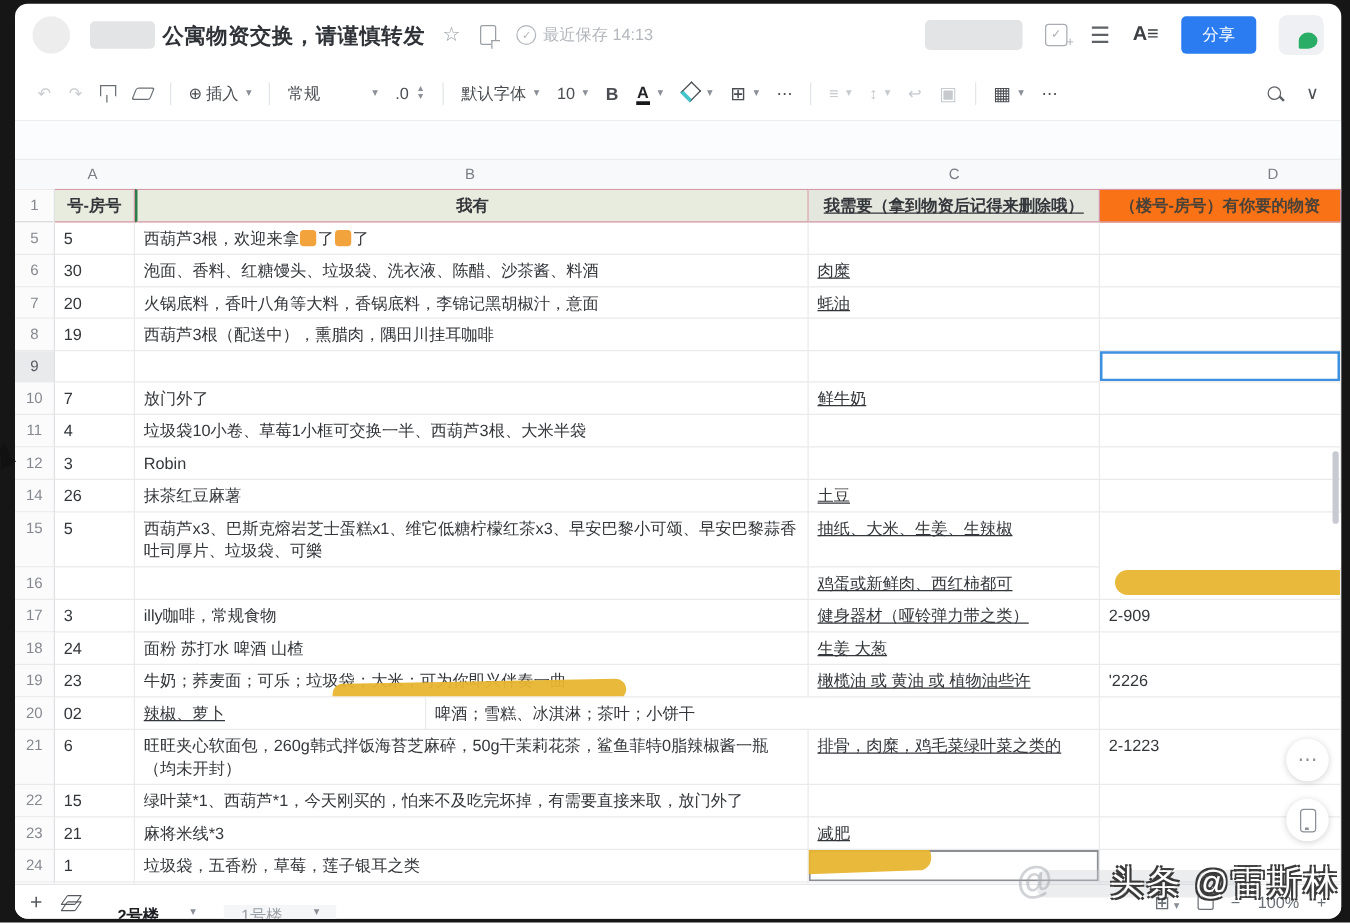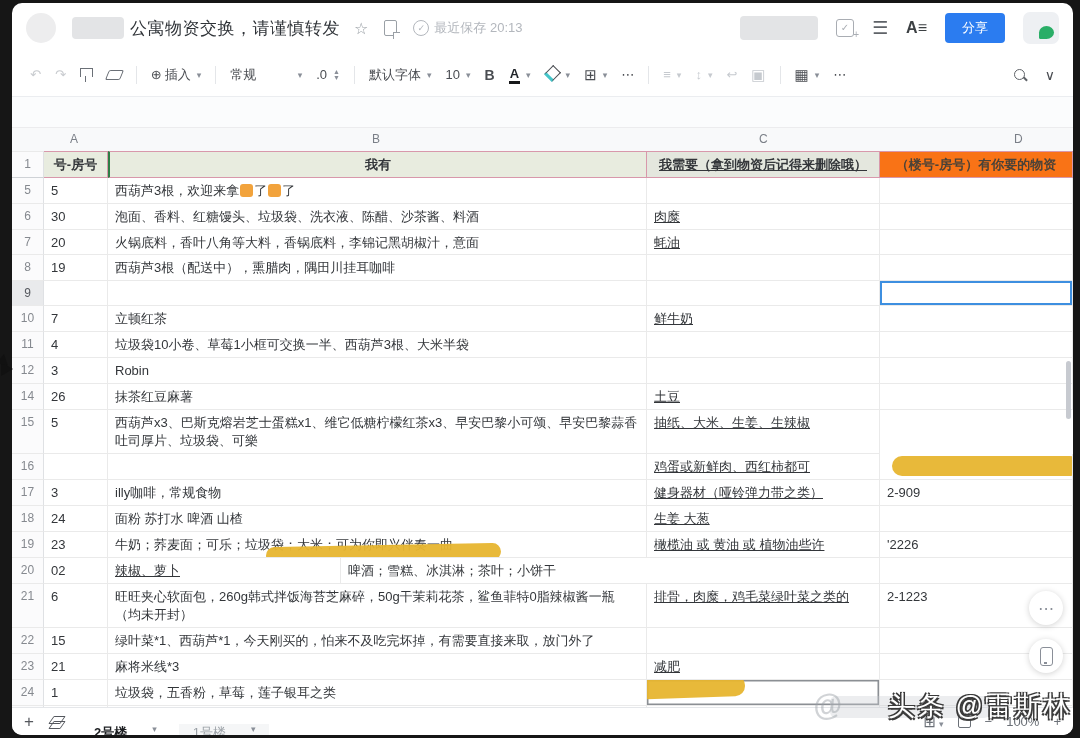--- a/index.html
+++ b/index.html
@@ -4,21 +4,21 @@
 <style>
   html,body{margin:0;padding:0;}
   body{width:1080px;height:738px;position:relative;background:#161616;overflow:hidden;
        font-family:"Liberation Sans","DejaVu Sans",sans-serif;-webkit-font-smoothing:antialiased;}
   .win{position:absolute;left:12px;top:3px;width:1061px;height:732px;background:#fff;border-radius:10px;overflow:hidden;}
 
   
   .titlebar{position:absolute;left:0;top:0;right:0;height:50px;display:flex;align-items:center;padding:0 14px;box-sizing:border-box;}
   .avatar-faint{width:30px;height:30px;border-radius:50%;background:#ededee;margin-right:16px;flex:0 0 auto;}
   .blurblock{display:inline-block;background:#e3e4e6;border-radius:4px;}
-  .doc-title{font-size:17px;font-weight:normal;color:#2f3338;letter-spacing:.5px;display:flex;align-items:center;gap:6px;}
+  .doc-title{font-size:17px;font-weight:bold;color:#2f3338;letter-spacing:.5px;display:flex;align-items:center;gap:6px;}
   .t-ico{color:#9aa0a6;font-size:16px;margin-left:14px;cursor:default;}
   .icon-page{display:inline-block;width:11px;height:14px;border:1.6px solid #9aa0a6;border-radius:2px;position:relative;margin-left:16px;}
   .icon-page:after{content:"";position:absolute;right:-4px;bottom:-4px;width:6px;height:6px;border-left:1.6px solid #9aa0a6;border-top:1.6px solid #9aa0a6;background:#fff;}
   .saved{display:flex;align-items:center;gap:5px;color:#b3b7bd;font-size:13px;margin-left:16px;}
   .circle-check{width:14px;height:14px;border:1.4px solid #b3b7bd;border-radius:50%;font-size:9px;line-height:14px;text-align:center;color:#b3b7bd;}
   .tb-right{margin-left:auto;display:flex;align-items:center;gap:18px;}
   .chk-plus{width:16px;height:16px;border:1.6px solid #a9adb3;border-radius:3px;position:relative;font-size:10px;color:#a9adb3;line-height:15px;text-align:center;}
   .chk-plus:after{content:"+";position:absolute;right:-6px;bottom:-6px;font-size:10px;color:#a9adb3;}
   .hamburger{color:#5f6368;font-size:18px;}
   .a-list{color:#3c4043;font-size:16px;font-weight:bold;}
@@ -99,21 +99,21 @@
   <div class="titlebar">
     <div class="avatar-faint"></div>
     <div class="doc-title">
       <span class="blurblock" style="width:52px;height:22px;"></span>
       <span>公寓物资交换，请谨慎转发</span>
     </div>
     <span class="t-ico">☆</span>
     <span class="icon-page"></span>
     <div class="saved">
       <span class="circle-check">✓</span>
-      <span>最近保存 20:13</span>
+      <span>最近保存 14:13</span>
     </div>
     <div class="tb-right">
       <span class="blurblock" style="width:78px;height:24px;"></span>
       <span class="chk-plus">✓</span>
       <span class="hamburger">☰</span>
       <span class="a-list">A≡</span>
       <button class="share-btn">分享</button>
       <span class="wx-box"></span>
     </div>
   </div>
@@ -224,21 +224,21 @@
         <div class="row active-row">
           <div class="cell gut">9</div>
           <div class="cell ca"></div>
           <div class="cell cb"></div>
           <div class="cell cc"></div>
           <div class="cell cd sel"></div>
         </div>
         <div class="row">
           <div class="cell gut">10</div>
           <div class="cell ca">7</div>
-          <div class="cell cb">立顿红茶</div>
+          <div class="cell cb">放门外了</div>
           <div class="cell cc">鲜牛奶</div>
           <div class="cell cd"></div>
         </div>
         <div class="row">
           <div class="cell gut">11</div>
           <div class="cell ca">4</div>
           <div class="cell cb">垃圾袋10小卷、草莓1小框可交换一半、西葫芦3根、大米半袋</div>
           <div class="cell cc"></div>
           <div class="cell cd"></div>
         </div>

